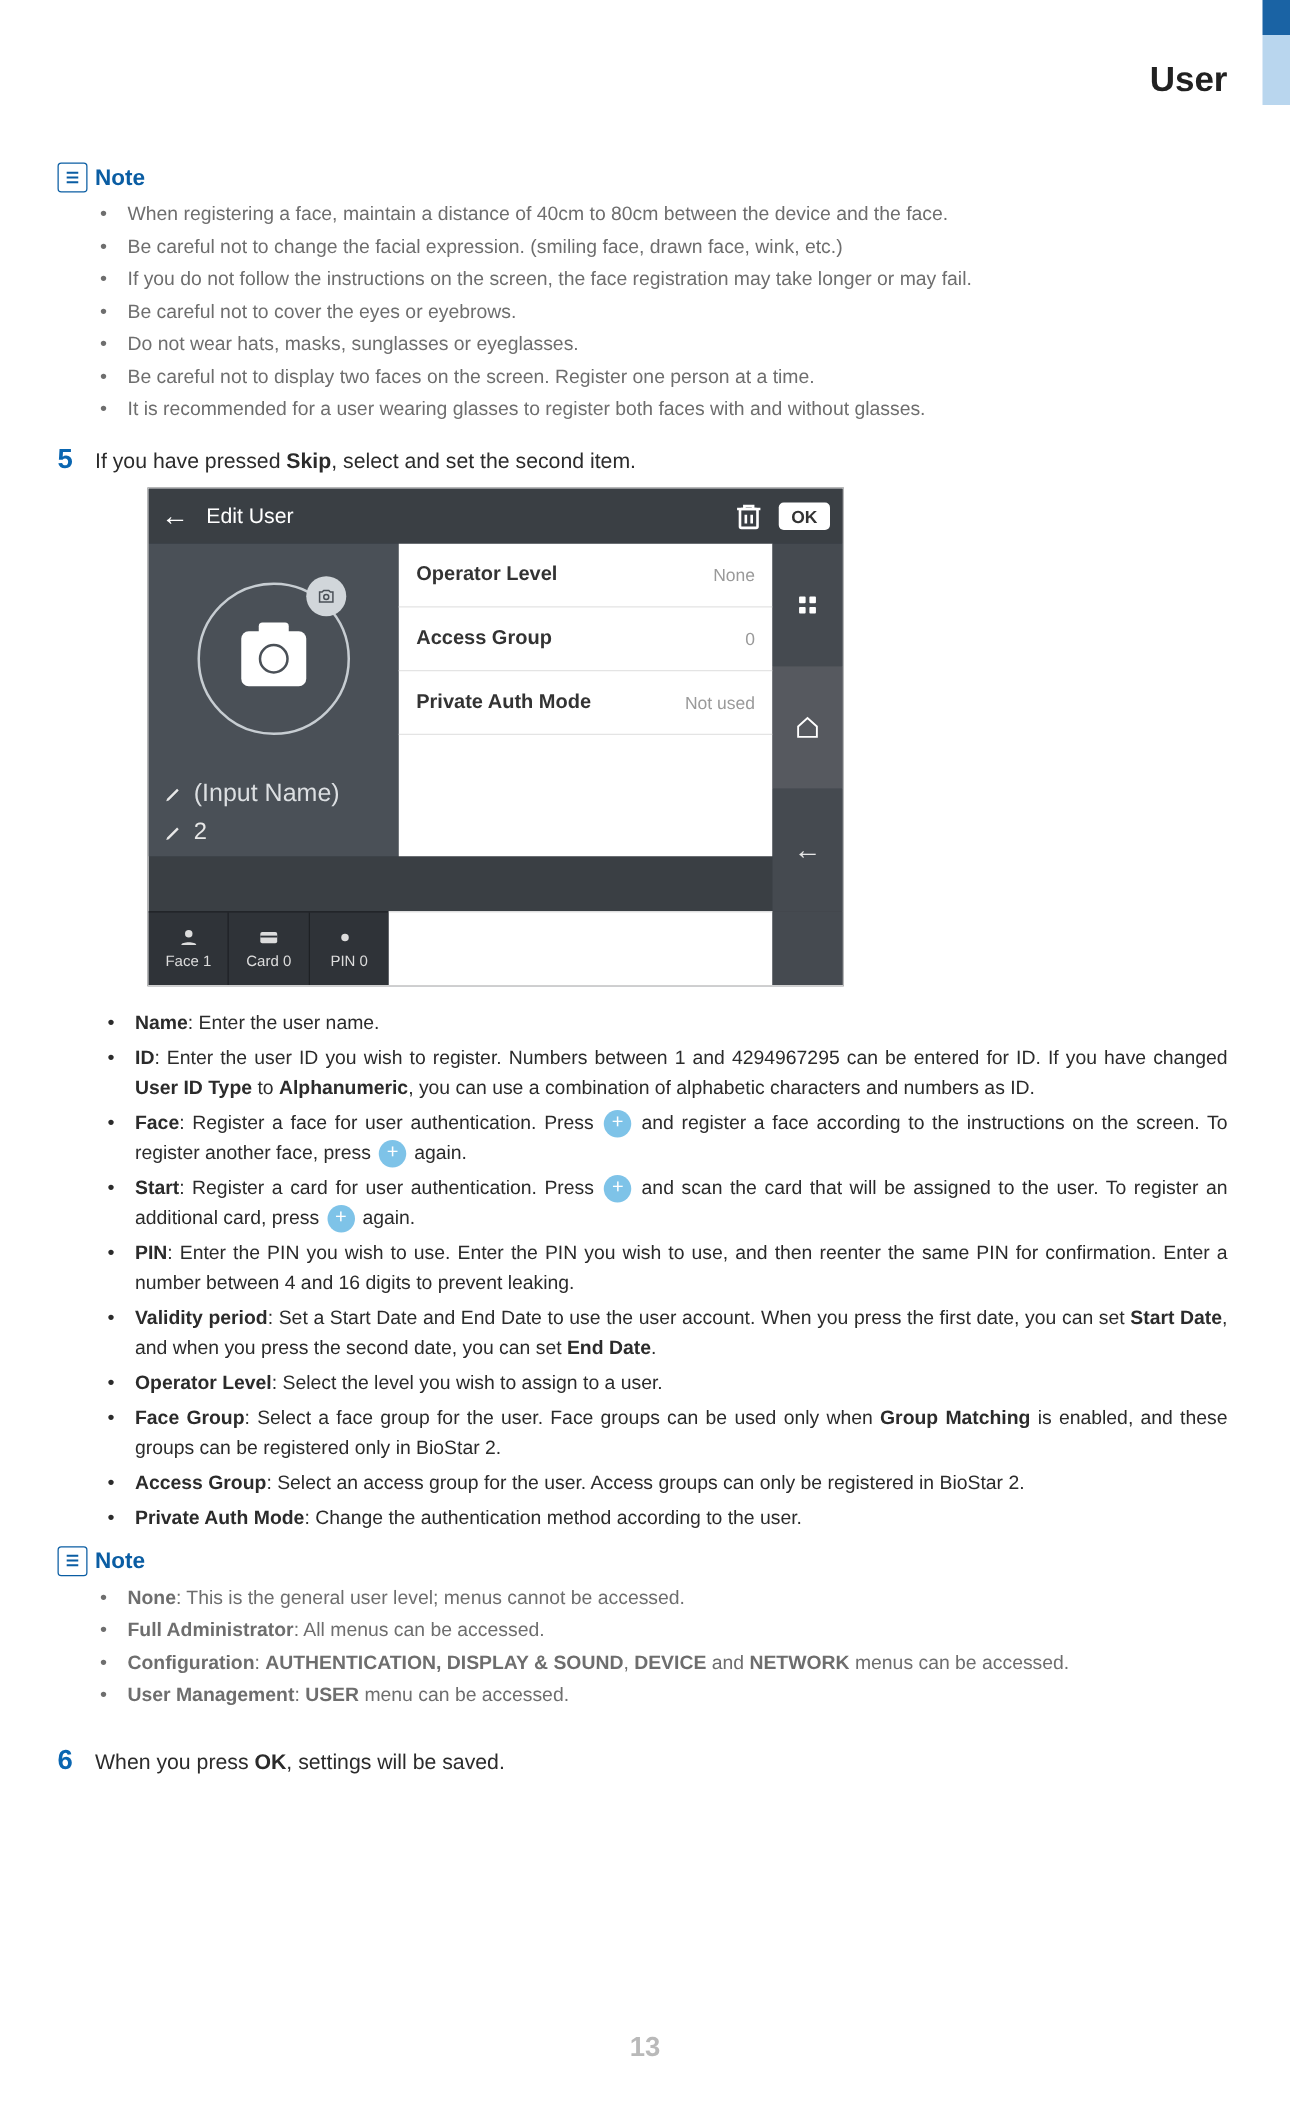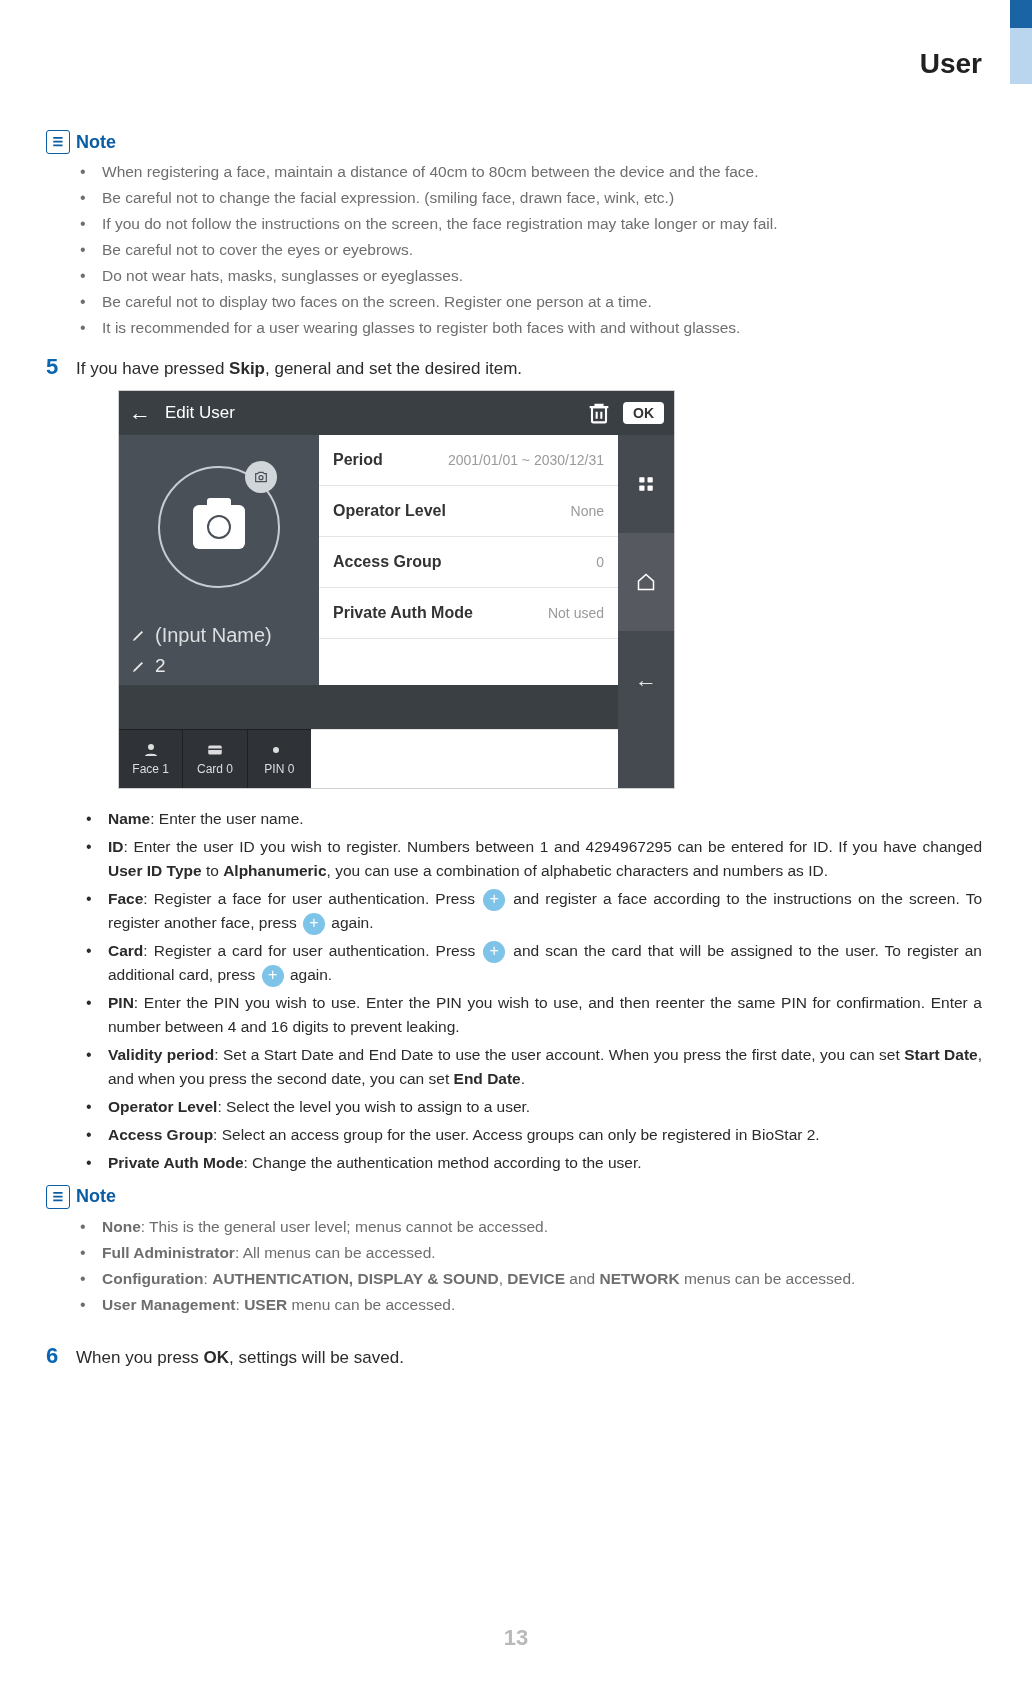--- a/index.html
+++ b/index.html
@@ -354,21 +354,21 @@
       <li>If you do not follow the instructions on the screen, the face registration may take longer or may fail.</li>
       <li>Be careful not to cover the eyes or eyebrows.</li>
       <li>Do not wear hats, masks, sunglasses or eyeglasses.</li>
       <li>Be careful not to display two faces on the screen. Register one person at a time.</li>
       <li>It is recommended for a user wearing glasses to register both faces with and without glasses.</li>
     </ul>
 
     <div class="step">
       <div class="step-num">5</div>
       <div class="step-text">
-        <span>If you have pressed </span><b>Skip</b><span>, general and set the desired item.</span>
+        <span>If you have pressed </span><b>Skip</b><span>, select and set the second item.</span>
       </div>
     </div>
 
     <div class="device-outer">
       <div class="device">
         <div class="dev-top">
           <span class="dev-back">←</span>
           <span class="dev-title">Edit User</span>
           <span class="dev-trash">
             <svg viewBox="0 0 24 24" fill="none" stroke="#fff" stroke-width="1.8">
@@ -400,24 +400,20 @@
               </div>
               <div class="id-row">
                 <svg class="pencil-ico" viewBox="0 0 24 24">
                     <path d="M3 21l3-1 12-12-2-2L4 18l-1 3zM18 4l2 2"></path>
                   </svg>
                 <span>2</span>
               </div>
             </div>
             <div class="dev-right">
               <div class="field-row">
-                <span>Period</span>
-                <span class="val">2001/01/01 ~  2030/12/31</span>
-              </div>
-              <div class="field-row">
                 <span>Operator Level</span>
                 <span class="val">None</span>
               </div>
               <div class="field-row">
                 <span>Access Group</span>
                 <span class="val">0</span>
               </div>
               <div class="field-row">
                 <span>Private Auth Mode</span>
                 <span class="val">Not used</span>
@@ -474,27 +470,30 @@
 
     <ul class="black-list">
       <li><b>Name</b><span>: Enter the user name.</span></li>
       <li>
         <b>ID</b><span>: Enter the user ID you wish to register. Numbers between 1 and 4294967295 can be entered for ID. If you have changed </span><b>User ID Type</b><span> to </span><b>Alphanumeric</b><span>, you can use a combination of alphabetic characters and numbers as ID.</span>
       </li>
       <li>
         <b>Face</b><span>: Register a face for user authentication. Press </span><span class="plus-circle">+</span><span> and register a face according to the instructions on the screen. To register another face, press </span><span class="plus-circle">+</span><span> again.</span>
       </li>
       <li>
-        <b>Card</b><span>: Register a card for user authentication. Press </span><span class="plus-circle">+</span><span> and scan the card that will be assigned to the user. To register an additional card, press </span><span class="plus-circle">+</span><span> again.</span>
+        <b>Start</b><span>: Register a card for user authentication. Press </span><span class="plus-circle">+</span><span> and scan the card that will be assigned to the user. To register an additional card, press </span><span class="plus-circle">+</span><span> again.</span>
       </li>
       <li><b>PIN</b><span>: Enter the PIN you wish to use. Enter the PIN you wish to use, and then reenter the same PIN for confirmation. Enter a number between 4 and 16 digits to prevent leaking.</span></li>
       <li>
         <b>Validity period</b><span>: Set a Start Date and End Date to use the user account. When you press the first date, you can set </span><b>Start Date</b><span>, and when you press the second date, you can set </span><b>End Date</b><span>.</span>
       </li>
       <li><b>Operator Level</b><span>: Select the level you wish to assign to a user.</span></li>
+      <li>
+        <b>Face Group</b><span>: Select a face group for the user. Face groups can be used only when </span><b>Group Matching</b><span> is enabled, and these groups can be registered only in BioStar 2.</span>
+      </li>
       <li><b>Access Group</b><span>: Select an access group for the user. Access groups can only be registered in BioStar 2.</span></li>
       <li><b>Private Auth Mode</b><span>: Change the authentication method according to the user.</span></li>
     </ul>
 
     <div class="note-head" style="margin-top:10px">
       <span class="note-icon">☰</span>
       <span>Note</span>
     </div>
     <ul class="grey-list">
       <li><span class="bold-grey">None</span><span>: This is the general user level; menus cannot be accessed.</span></li>

